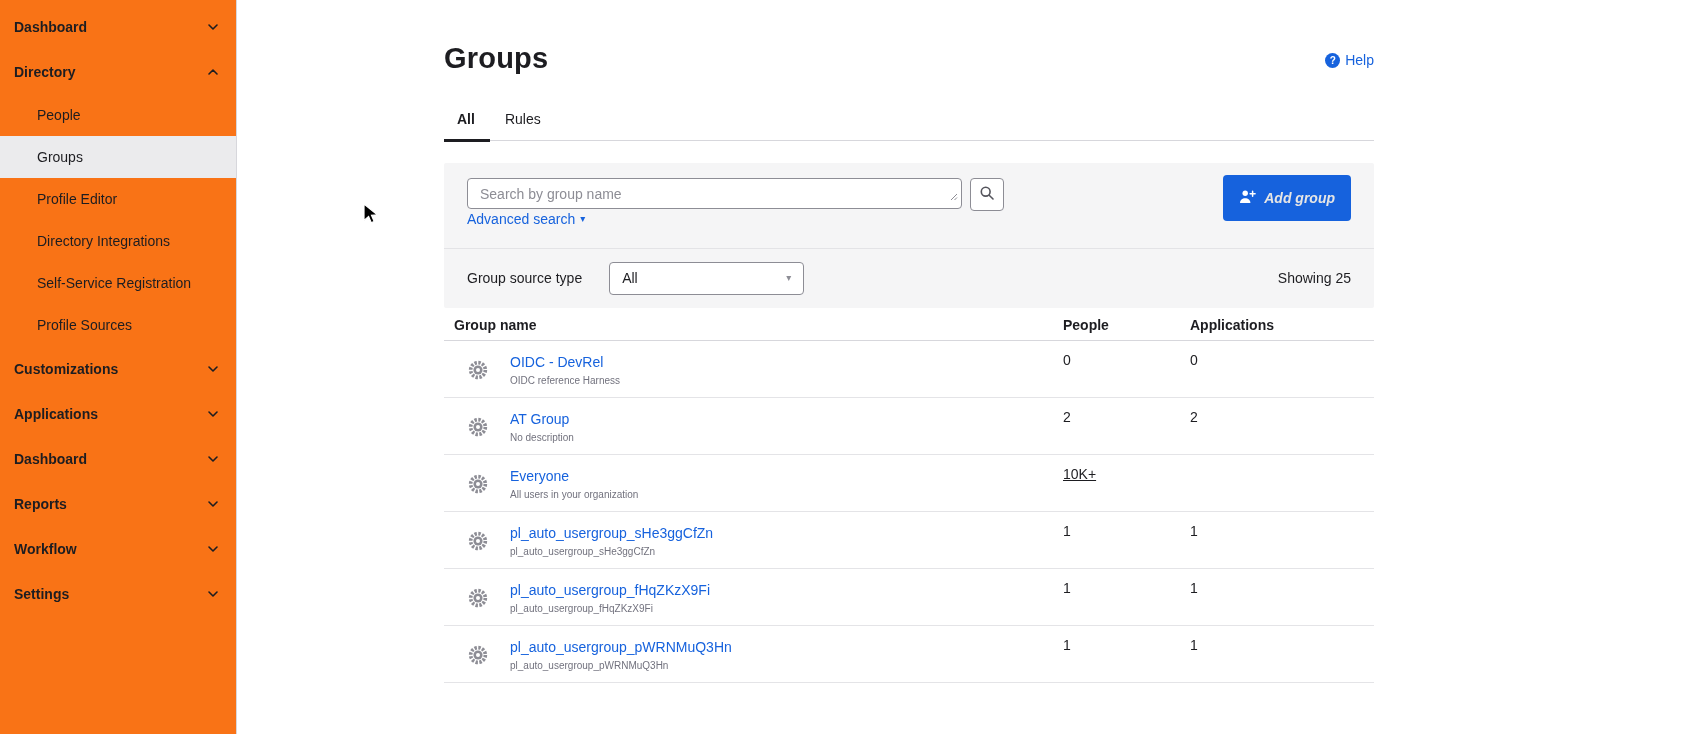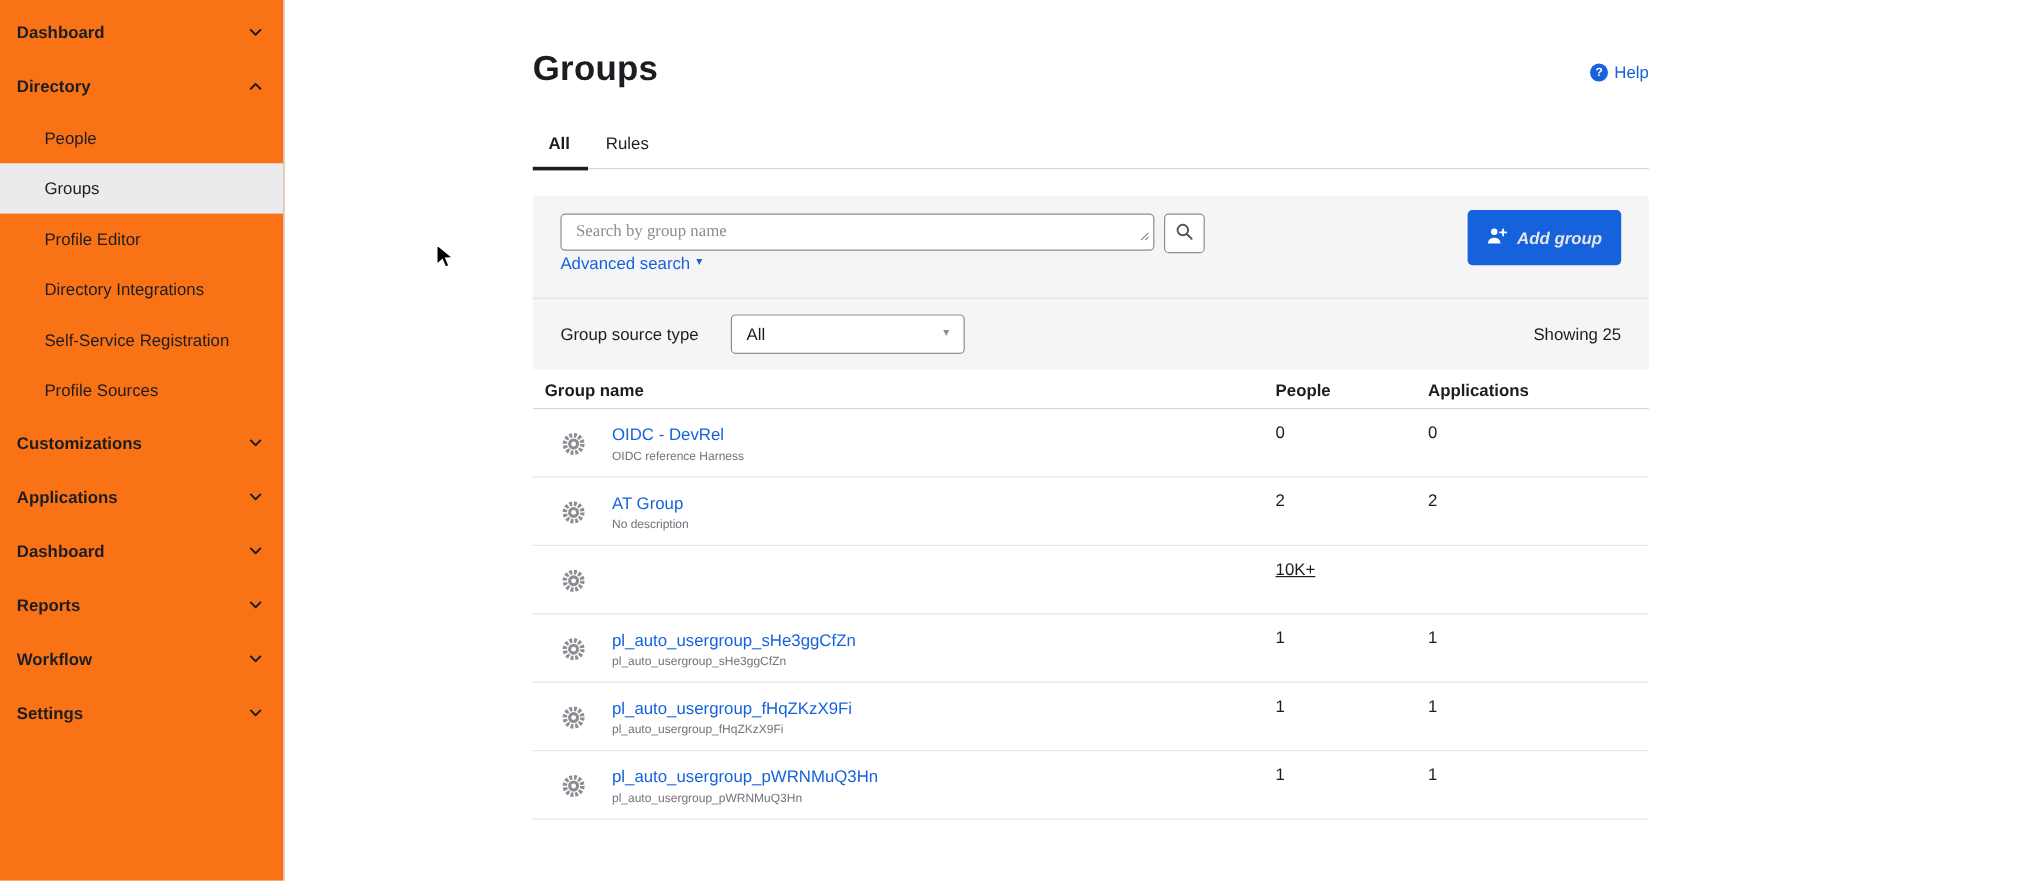--- a/index.html
+++ b/index.html
@@ -68,21 +68,21 @@
   
   .panel {
     position: absolute; top: 163px; left: 0; width: 930px; height: 145px;
     background: #f5f5f6; border-radius: 2px;
   }
   .panel-search { position: relative; height: 86px; padding: 15px 23px 0 23px; border-bottom: 1px solid #e3e3e6; }
   .search-row { display: flex; align-items: flex-start; }
   .search-box { position: relative; width: 495px; }
   .search-input {
     width: 495px; height: 31px; border: 1px solid #8d8d95; border-radius: 4px;
-    background: #fff; padding: 0 24px 0 12px; font-size: 14px; font-family: Liberation Serif, serif;
+    background: #fff; padding: 0 24px 0 12px; font-size: 14px; font-family: Liberation Sans, sans-serif;
     color: #1d1d21; outline: none;
   }
   .search-input::placeholder { color: #8d8d95; }
   .resize-grip { position: absolute; right: 4px; bottom: 5px; pointer-events: none; }
   .search-btn {
     margin-left: 8px; width: 34px; height: 33px; background: #fff;
     border: 1px solid #8d8d95; border-radius: 4px; cursor: pointer;
     display: flex; align-items: center; justify-content: center;
   }
   .add-group-btn {
@@ -325,20 +325,24 @@
 
       <div class="grow gbody-row">
         <div class="name-cell">
           <span class="gear">
             <svg width="22" height="22" viewBox="0 0 24 24">
                 <circle cx="12" cy="12" r="8" fill="none" stroke="#8d8d95" stroke-width="4" stroke-dasharray="2.6 1.6"></circle>
                 <circle cx="12" cy="12" r="5" fill="#8d8d95"></circle>
                 <circle cx="12" cy="12" r="2.2" fill="#ffffff"></circle>
               </svg>
           </span>
+          <span class="name-stack">
+            <a class="group-link">Everyone</a>
+            <span class="group-desc">All users in your organization</span>
+          </span>
         </div>
         <div class="num-cell"><span class="num-link">10K+</span></div>
       </div>
 
       <div class="grow gbody-row">
         <div class="name-cell">
           <span class="gear">
             <svg width="22" height="22" viewBox="0 0 24 24">
                 <circle cx="12" cy="12" r="8" fill="none" stroke="#8d8d95" stroke-width="4" stroke-dasharray="2.6 1.6"></circle>
                 <circle cx="12" cy="12" r="5" fill="#8d8d95"></circle>

